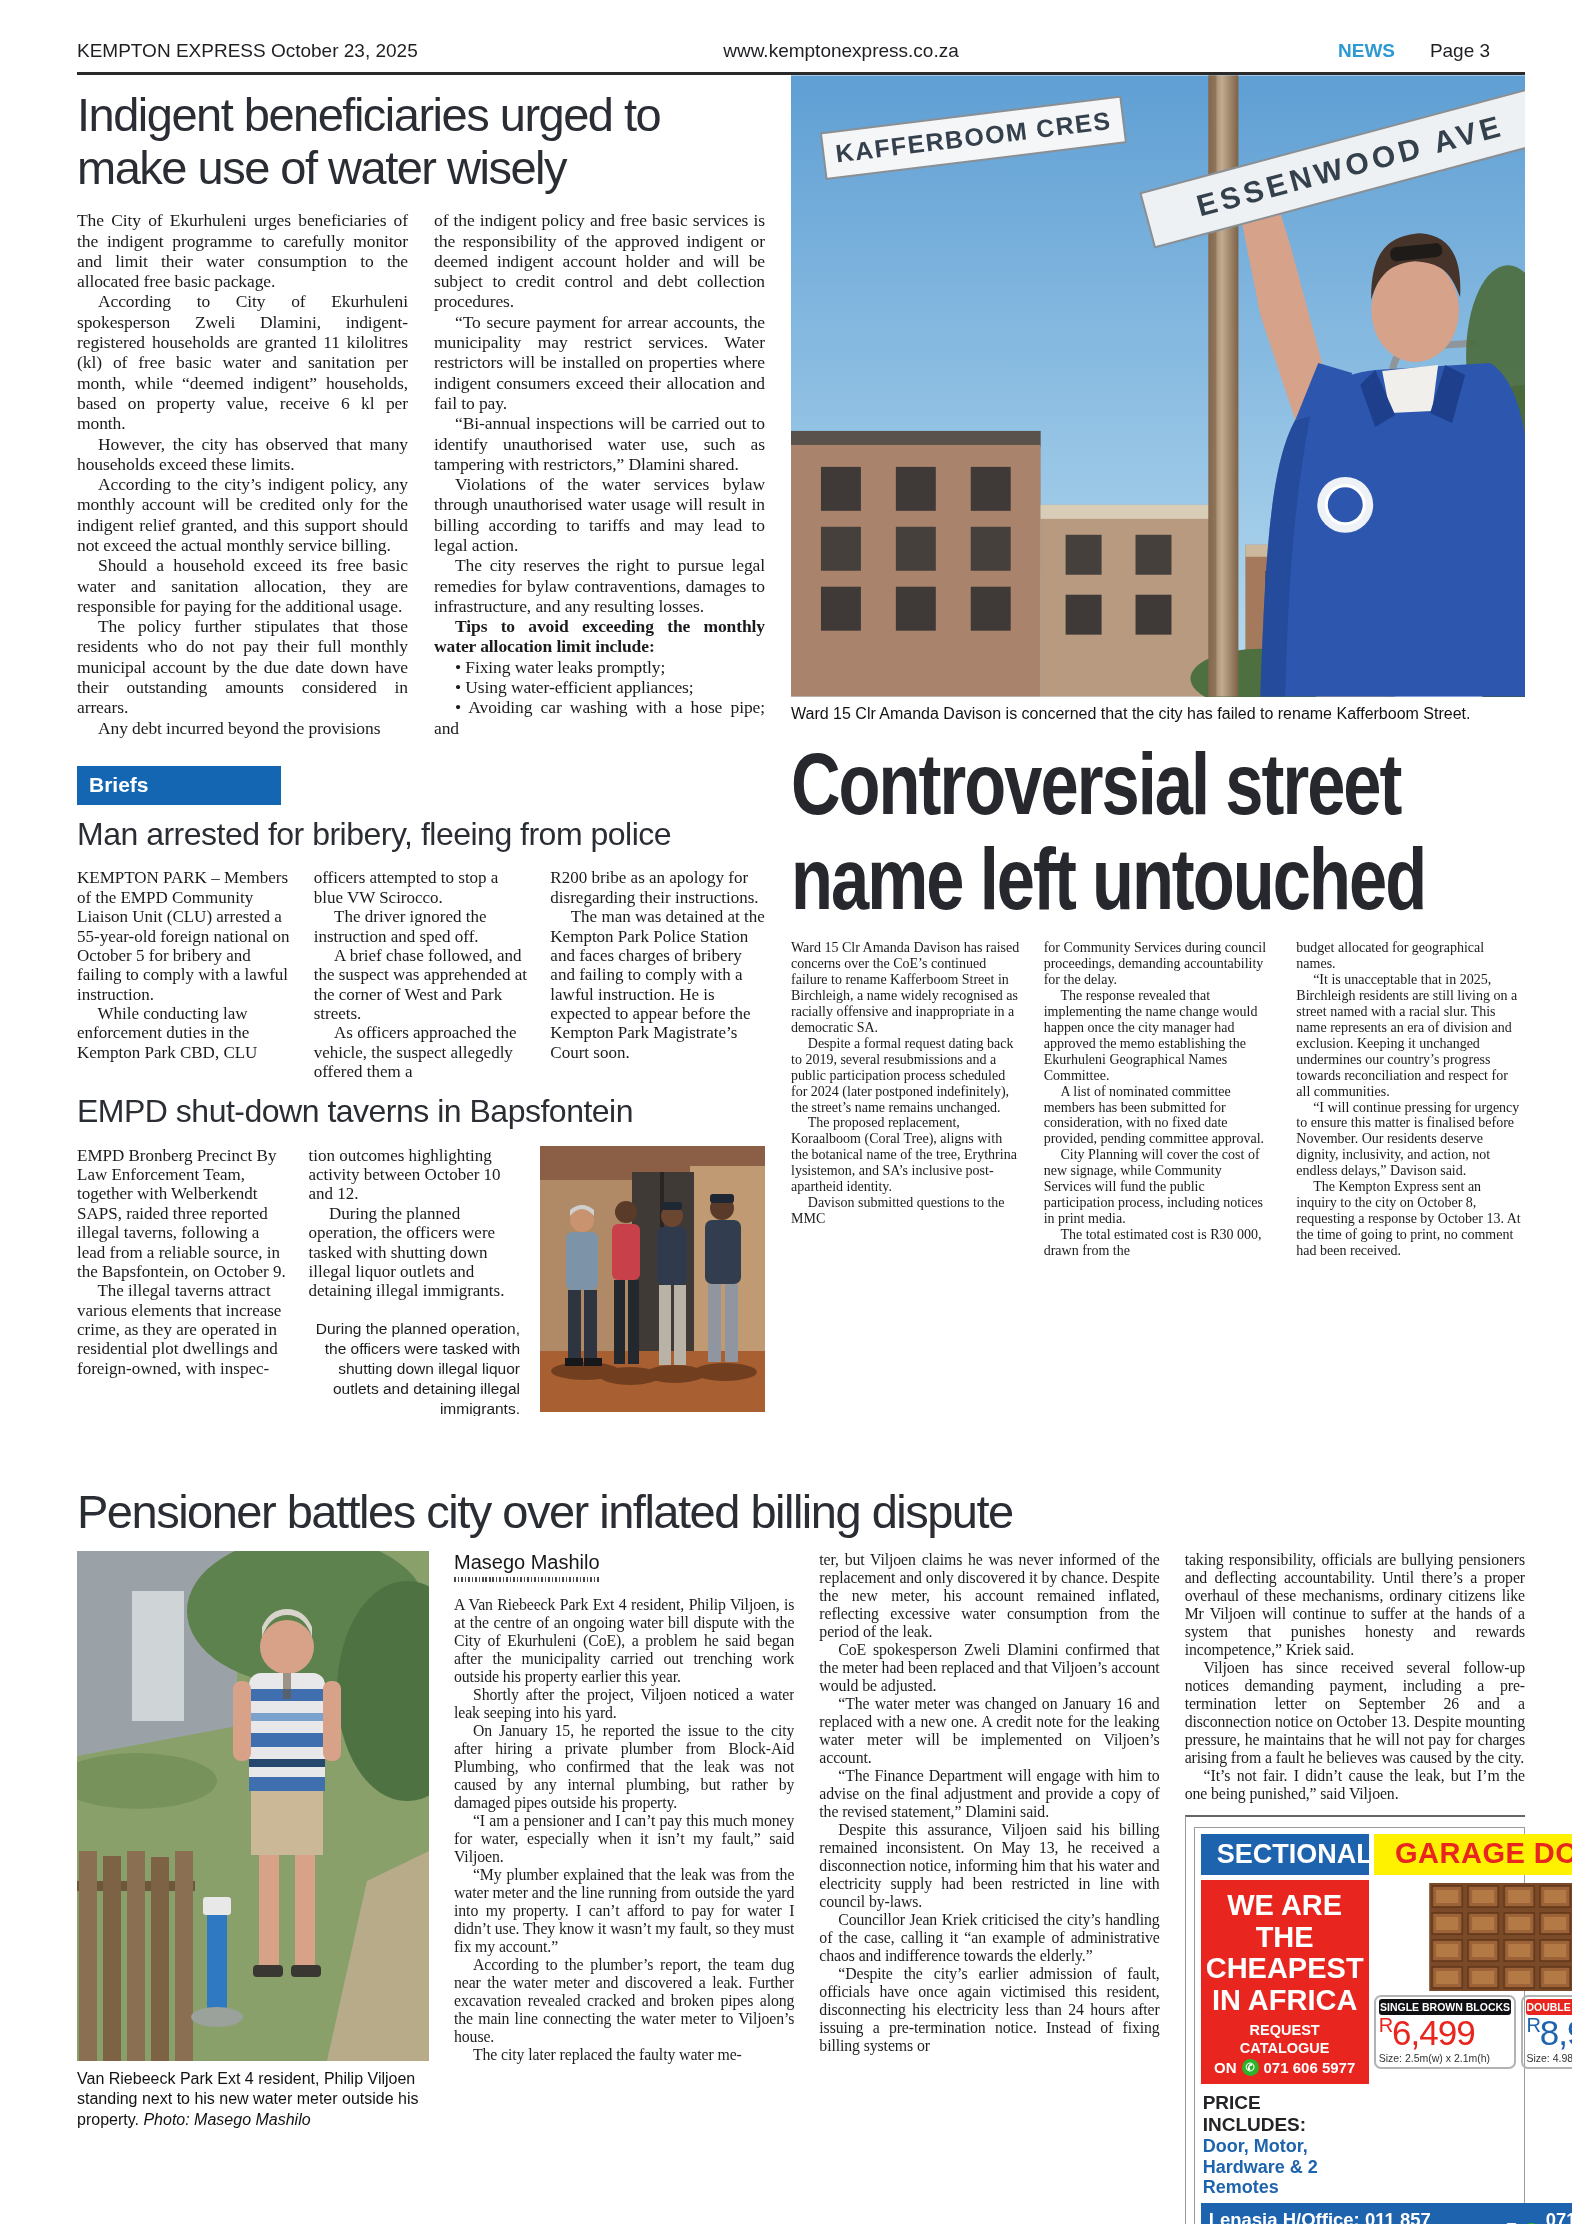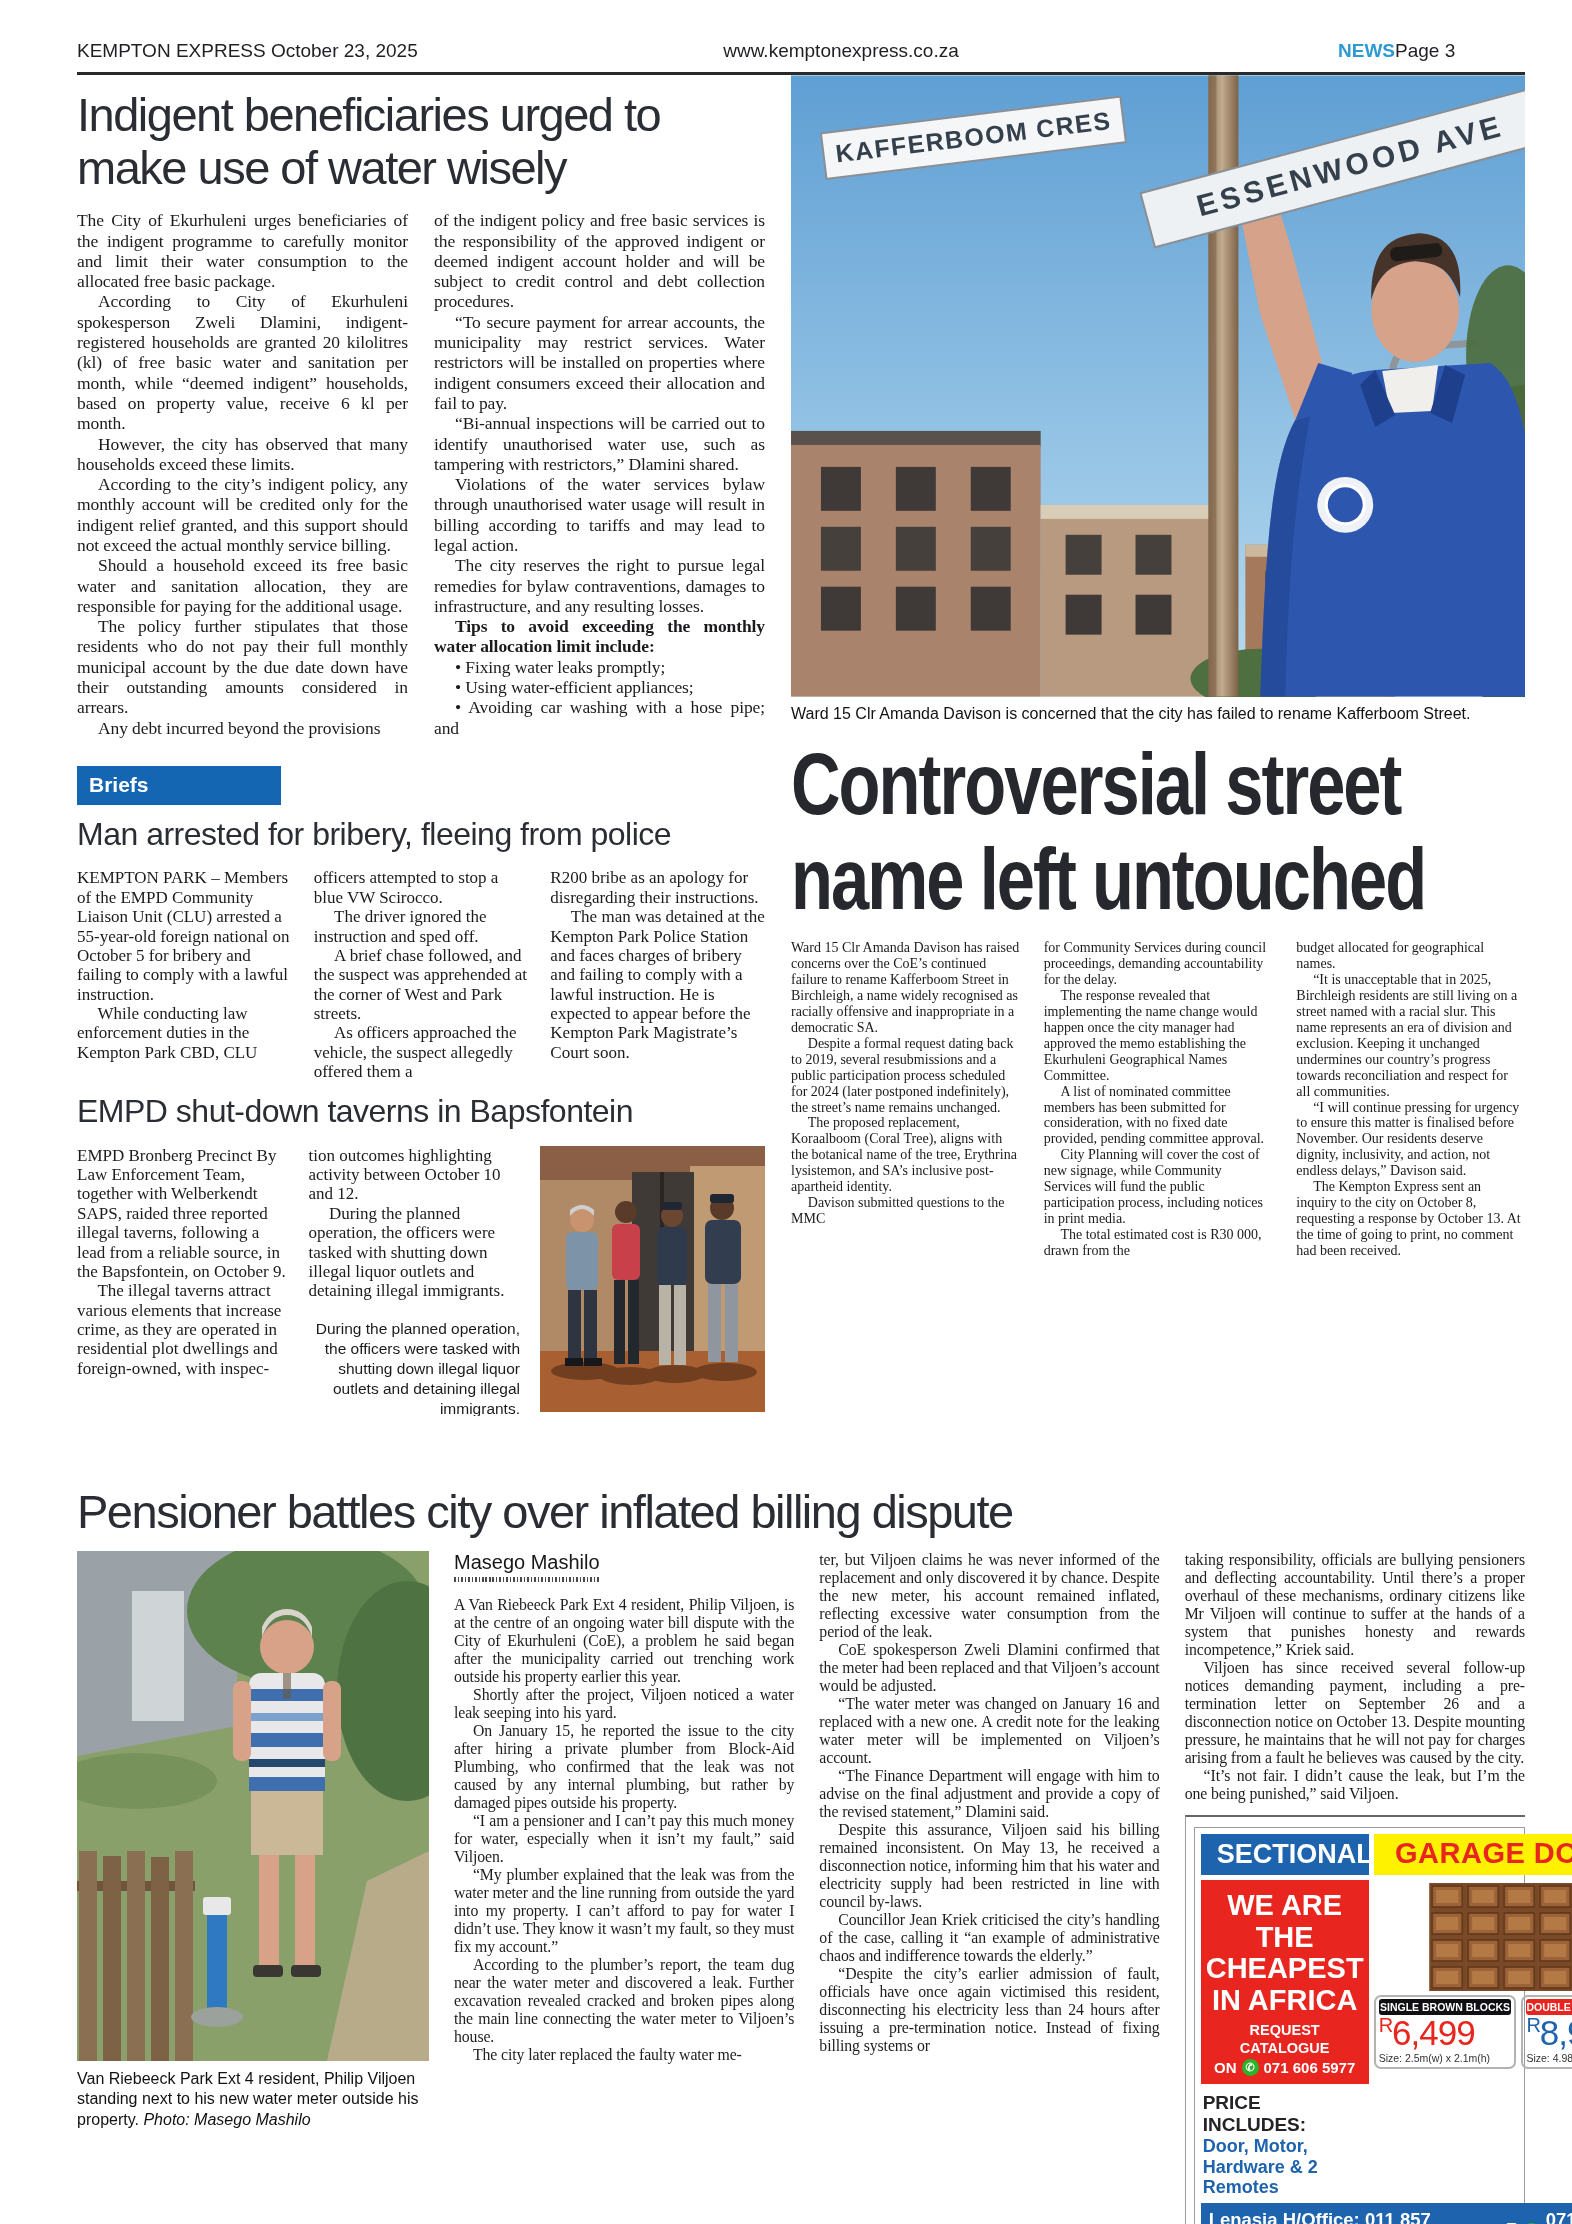--- a/index.html
+++ b/index.html
@@ -4,21 +4,21 @@
 <style>
   * { box-sizing: border-box; }
   body { margin:0; background:#d9d9d9; }
   .page { width:1572px; height:2224px; margin:0 auto; background:#ffffff; overflow:hidden;
           padding:40px 47px 0 77px; color:#1d1d20; }
   
   .hdr { display:flex; align-items:baseline; font:19px "Liberation Sans", sans-serif; color:#1f1f23; }
   .hdr .c1 { width:430px; }
   .hdr .c2 { flex:1; text-align:center; }
   .hdr .c3 { width:220px; text-align:right; font-weight:bold; color:#2d9ad2; }
-  .hdr .c4 { width:130px; text-align:left; }
+  .hdr .c4 { width:130px; text-align:center; }
   .rule { border-top:3px solid #2a2a2a; margin-top:10px; }
   
   h1.head { font:400 47px/1.12 "Liberation Sans", sans-serif; letter-spacing:-1.5px; color:#2a2d33; margin:14px 0 16px; }
   h2.sub  { font:400 32px/1.1 "Liberation Sans", sans-serif; letter-spacing:-.5px; color:#2a2d33; margin:8px 0 16px; }
   .serifcols { display:flex; }
   .serifcols .col { flex:1; font-family:"Liberation Serif", serif; color:#1b1b1e; }
   .col p { margin:0; }
   .col p + p { text-indent:1.2em; }
   .col p.b { font-weight:bold; }
   .justify .col, .col.justify { text-align:justify; }
@@ -100,21 +100,21 @@
   </div>
   <div class="rule"></div>
 
   <div class="top-grid">
 
     <div class="tg-left">
       <h1 class="head">Indigent beneficiaries urged to make use of water wisely</h1>
       <div class="serifcols cols-indigent justify">
         <div class="col">
             <p>The City of Ekurhuleni urges beneficiaries of the indigent programme to carefully monitor and limit their water consumption to the allocated free basic package.</p>
-            <p>According to City of Ekurhuleni spokesperson Zweli Dlamini, indigent-registered households are granted 20 kilolitres (kl) of free basic water and sanitation per month, while “deemed indigent” households, based on property value, receive 6 kl per month.</p>
+            <p>According to City of Ekurhuleni spokesperson Zweli Dlamini, indigent-registered households are granted 11 kilolitres (kl) of free basic water and sanitation per month, while “deemed indigent” households, based on property value, receive 6 kl per month.</p>
             <p>However, the city has observed that many households exceed these limits.</p>
             <p>According to the city’s indigent policy, any monthly account will be credited only for the indigent relief granted, and this support should not exceed the actual monthly service billing.</p>
             <p>Should a household exceed its free basic water and sanitation allocation, they are responsible for paying for the additional usage.</p>
             <p>The policy further stipulates that those residents who do not pay their full monthly municipal account by the due date down have their outstanding amounts considered in arrears.</p>
             <p>Any debt incurred beyond the provisions</p>
           </div>
         <div class="col">
             <p>of the indigent policy and free basic services is the responsibility of the approved indigent or deemed indigent account holder and will be subject to credit control and debt collection procedures.</p>
             <p>“To secure payment for arrear accounts, the municipality may restrict services. Water restrictors will be installed on properties where indigent consumers exceed their allocation and fail to pay.</p>
             <p>“Bi-annual inspections will be carried out to identify unauthorised water use, such as tampering with restrictors,” Dlamini shared.</p>

